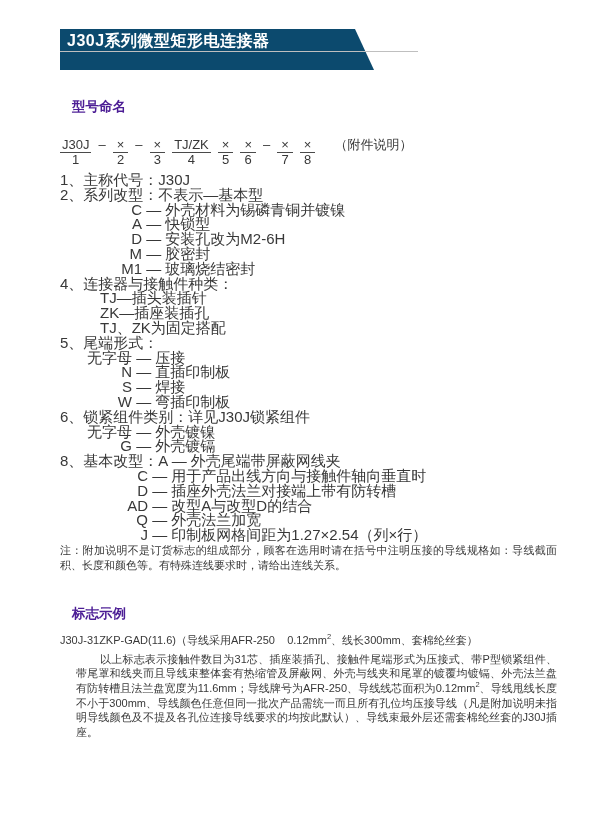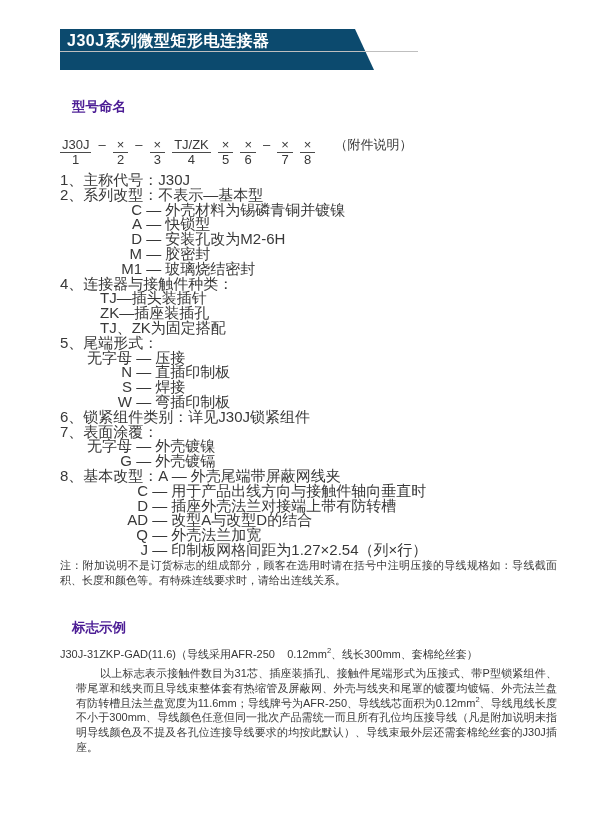--- a/index.html
+++ b/index.html
@@ -130,21 +130,20 @@
         <div class="ln">4、连接器与接触件种类：</div>
         <div class="ln l-sub4">TJ—插头装插针</div>
         <div class="ln l-sub4">ZK—插座装插孔</div>
         <div class="ln l-sub4">TJ、ZK为固定搭配</div>
         <div class="ln">5、尾端形式：</div>
         <div class="ln l-sub5"><span class="key k72">无字母</span> — 压接</div>
         <div class="ln l-sub5"><span class="key k72">N</span> — 直插印制板</div>
         <div class="ln l-sub5"><span class="key k72">S</span> — 焊接</div>
         <div class="ln l-sub5"><span class="key k72">W</span> — 弯插印制板</div>
         <div class="ln">6、锁紧组件类别：详见J30J锁紧组件</div>
-        <div class="ln">7、表面涂覆：</div>
         <div class="ln l-sub5"><span class="key k72">无字母</span> — 外壳镀镍</div>
         <div class="ln l-sub5"><span class="key k72">G</span> — 外壳镀镉</div>
         <div class="ln">8、基本改型：A — 外壳尾端带屏蔽网线夹</div>
         <div class="ln l-sub8"><span class="key k30">C</span> — 用于产品出线方向与接触件轴向垂直时</div>
         <div class="ln l-sub8"><span class="key k30">D</span> — 插座外壳法兰对接端上带有防转槽</div>
         <div class="ln l-sub8"><span class="key k30">AD</span> — 改型A与改型D的结合</div>
         <div class="ln l-sub8"><span class="key k30">Q</span> — 外壳法兰加宽</div>
         <div class="ln l-sub8"><span class="key k30">J</span> — 印制板网格间距为1.27×2.54（列×行）</div>
       </div>
 

